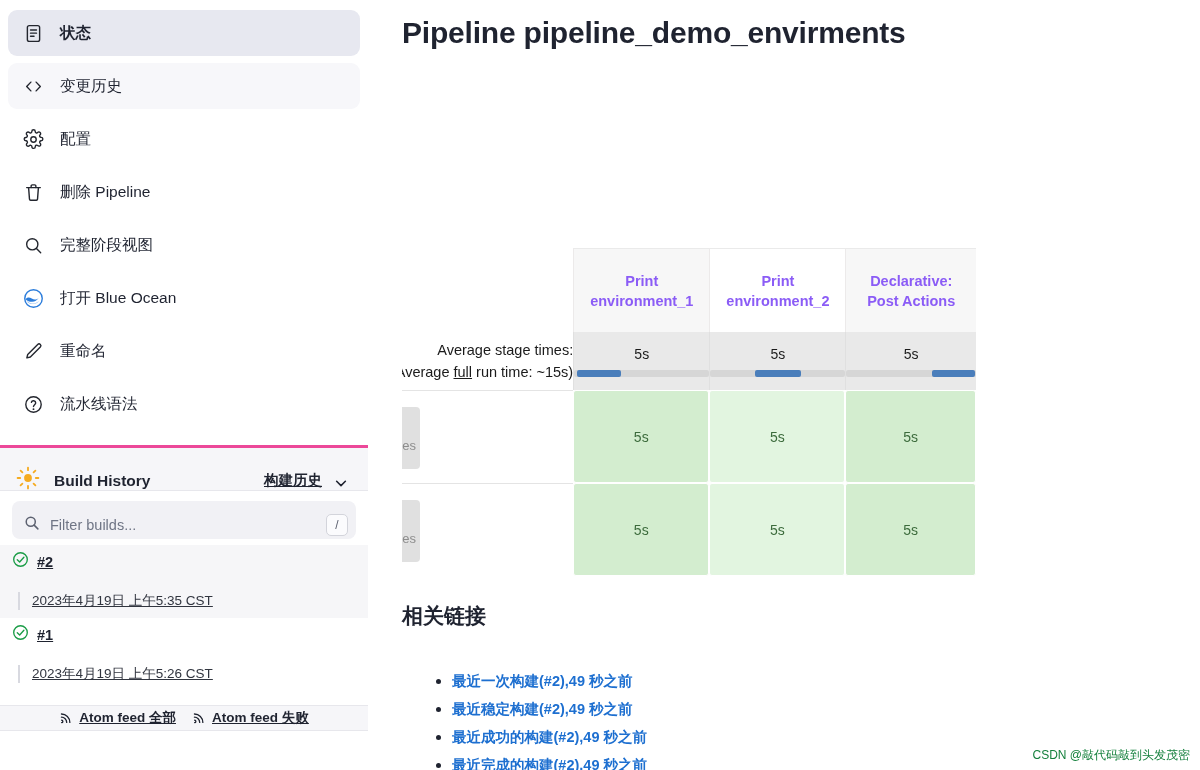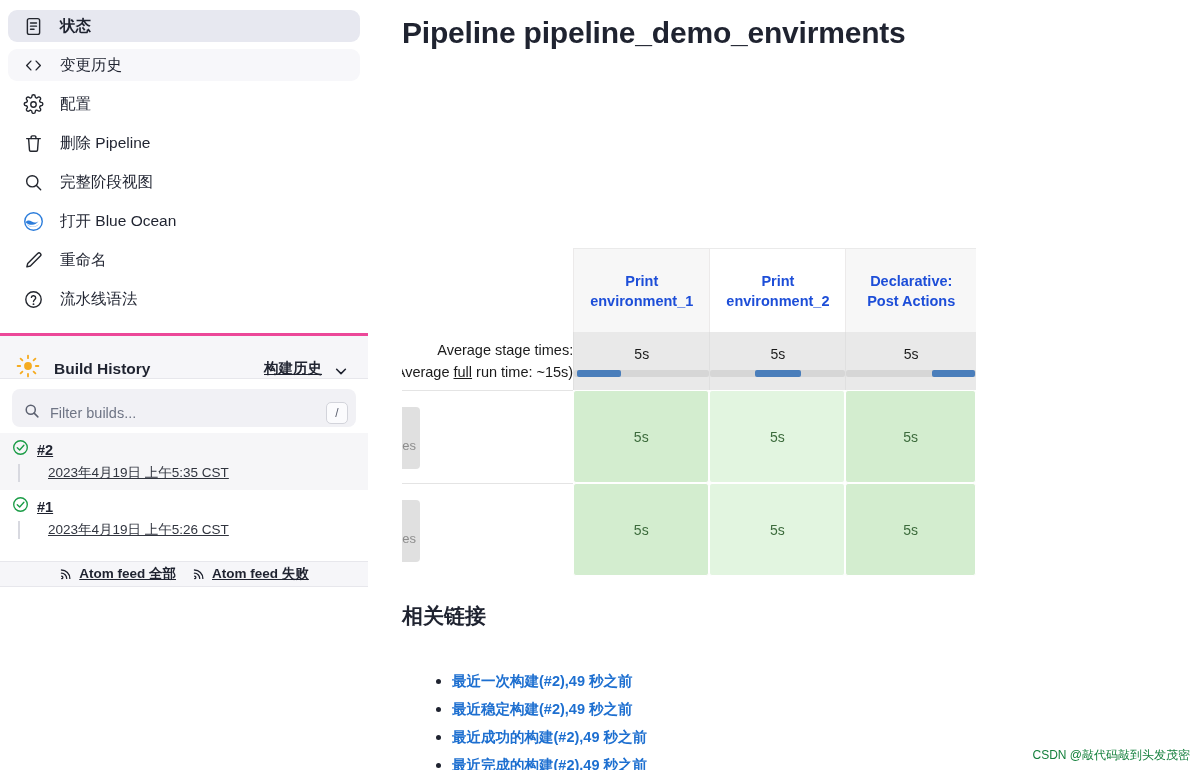--- a/index.html
+++ b/index.html
@@ -26,21 +26,21 @@
     width: 368px;
     height: 770px;
   }
 
   .nav-list { padding: 10px 8px 0 8px; }
 
   .nav-item {
     display: flex;
     align-items: center;
     gap: 16px;
-    height: 32px;
+    height: 46px;
     padding: 6px 14px;
     border-radius: 9px;
     font-size: 15.5px;
     color: #1f2330;
     cursor: pointer;
     margin-bottom: 7px;
   }
   .nav-item.active { background: #e7e8f0; font-weight: 700; }
   .nav-item.hovered { background: #f7f7fa; }
 
@@ -108,23 +108,23 @@
     padding: 6px 12px 8px 12px;
     cursor: pointer;
   }
   .build-row.alt { background: #f6f6f8; }
   .build-head { display: flex; align-items: center; gap: 8px; }
   .build-num {
     font-size: 14.5px; font-weight: 700; color: #1f2330;
     text-decoration: underline;
   }
   .build-date {
-    margin-top: 4px;
+    margin-top: 20px;
     margin-left: 6px;
-    padding-left: 28px;
+    padding-left: 12px;
     border-left: 2px solid #d8d9e0;
     font-size: 13.5px;
     color: #31353f;
     text-decoration: underline;
   }
 
   .atom-bar {
     display: flex;
     align-items: center;
     justify-content: center;
@@ -183,21 +183,21 @@
 
   .th-stage {
     height: 84px;
     background: #f7f7f7;
     border-left: 1px solid #eceaea;
     border-top: 1px solid #eaeaea;
     text-align: center;
     font-size: 14.5px;
     font-weight: 700;
     line-height: 1.38;
-    color: #1d4ed8;
+    color: #8b5cf6;
     padding: 0 6px;
   }
   .th-stage.lite { background: #ffffff; }
 
   .avg-label {
     text-align: right;
     padding-right: 18px;
     font-size: 14.5px;
     line-height: 1.55;
     color: #1b1b1b;

